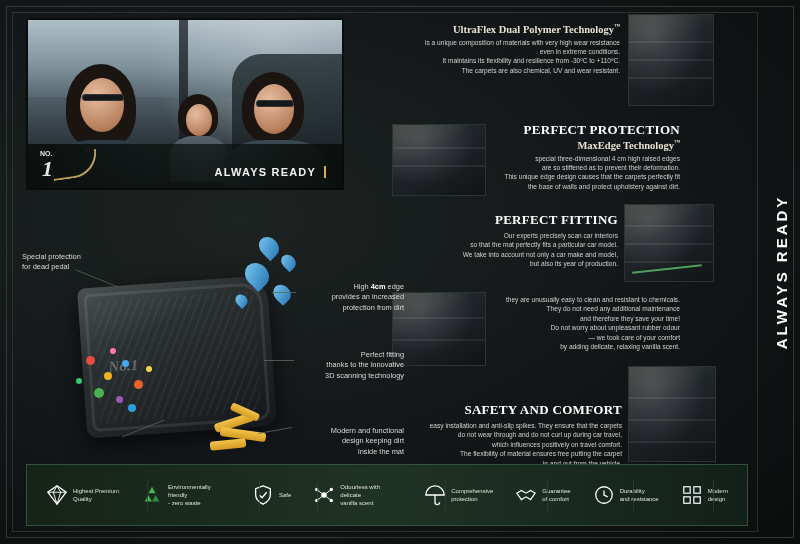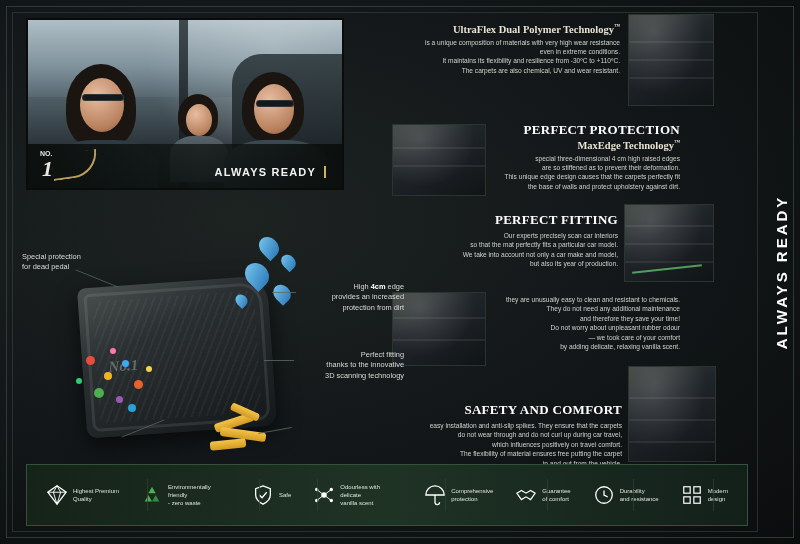--- a/index.html
+++ b/index.html
@@ -392,20 +392,23 @@
 provides an increased
 protection from dirt</span>
   </div>
   <div class="lead" style="left:272px; top:292px; width:24px;"></div>
 
   <div class="callout right" style="left:294px; top:350px; width:110px; white-space:pre-line;">Perfect fitting
 thanks to the innovative
 3D scanning technology</div>
   <div class="lead" style="left:264px; top:360px; width:30px;"></div>
 
+  <div class="callout right" style="left:292px; top:426px; width:112px; white-space:pre-line;">Modern and functional
+design keeping dirt
+inside the mat</div>
   <div class="lead" style="left:258px; top:430px; width:34px; transform:rotate(-10deg);"></div>
 
   <div class="vertical">ALWAYS READY</div>
 
   <div class="iconbar">
 
     <div class="ib-item">
       <span class="ib-ico">
         <svg viewBox="0 0 24 24">
             <path d="M12 2 L22 9 L12 22 L2 9 Z" fill="none" stroke="#ffffff" stroke-width="1.4"></path>

